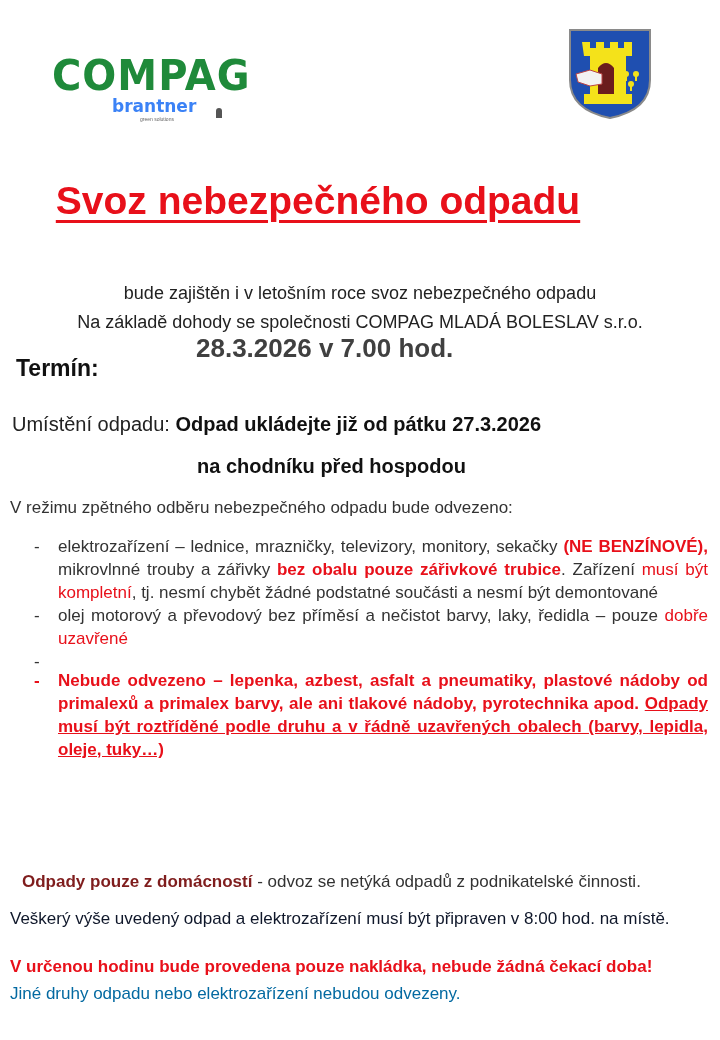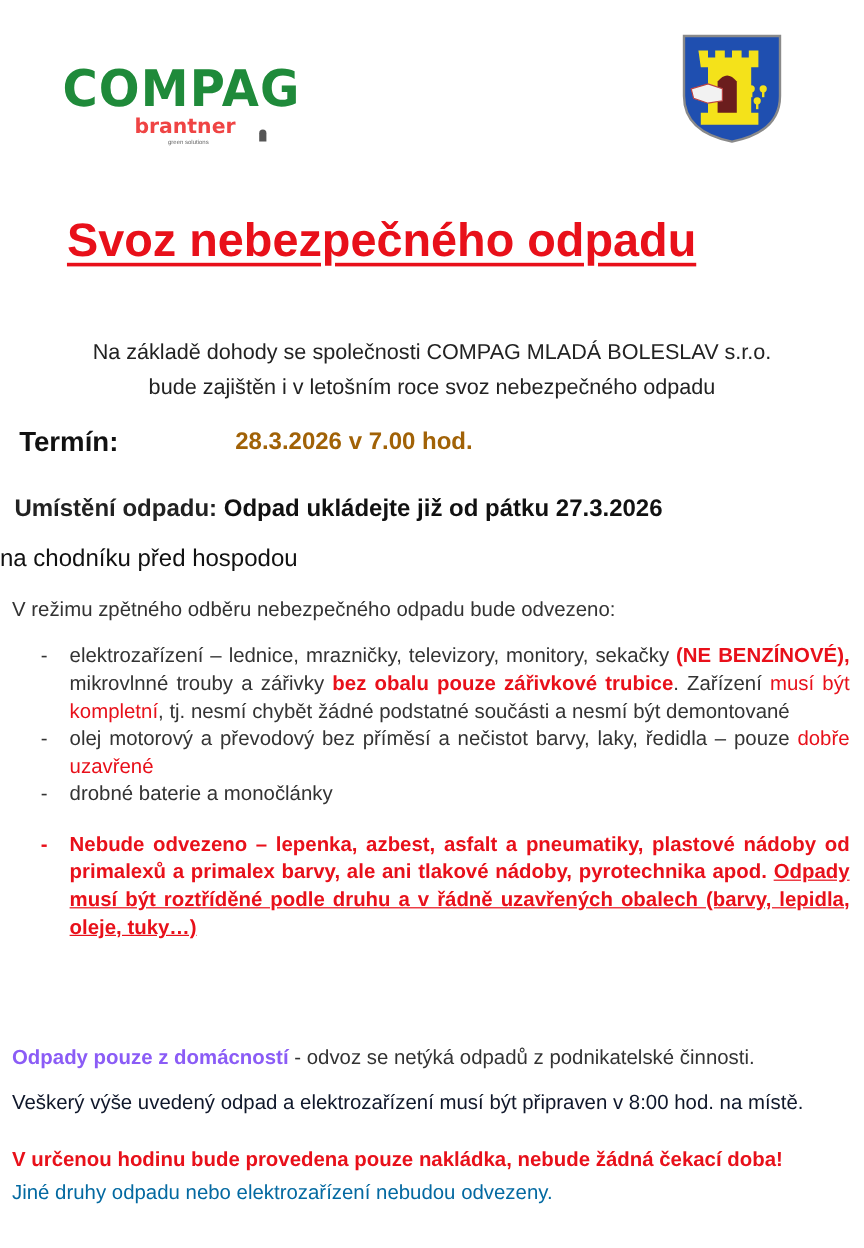--- a/index.html
+++ b/index.html
@@ -14,21 +14,21 @@
   .compag-logo { left: 52px; top: 52px; width: 180px; height: 80px; }
   .compag-word {
     position: absolute; left: 0; top: 0;
     font-family: "DejaVu Sans", sans-serif; font-weight: bold;
     font-size: 40px; letter-spacing: 1px; color: #1f8a3a;
     transform: scaleY(1.05); line-height: 46px;
   }
   .compag-sub {
     position: absolute; left: 60px; top: 44px;
     font-family: "DejaVu Sans", sans-serif; font-weight: bold;
-    font-size: 17px; color: #ef4444; line-height: 20px;
+    font-size: 17px; color: #3b82f6; line-height: 20px;
   }
   .compag-tag {
     position: absolute; left: 88px; top: 64px;
     font-size: 5px; color: #666; line-height: 6px;
   }
   .compag-mark {
     position: absolute; left: 164px; top: 56px; width: 6px; height: 10px;
     background: #555; border-radius: 3px 3px 0 0;
   }
   .crest { left: 568px; top: 28px; width: 84px; height: 92px; }
@@ -43,48 +43,48 @@
 
   .intro {
     left: 0; width: 720px; top: 279px; text-align: center;
     font-size: 18px; line-height: 29px; color: #222;
   }
 
   .term-label {
     left: 16px; top: 350px; font-weight: bold; font-size: 23px; color: #111; line-height: 36px;
   }
   .term-value {
-    left: 196px; top: 350px; font-weight: bold; font-size: 20px; color: #a16207; line-height: 36px;
+    left: 196px; top: 330px; font-weight: bold; font-size: 26px; color: #404040; line-height: 36px;
   }
 
   .place {
-    left: 12px; top: 410px; font-size: 20px; line-height: 28px; color: #222; font-weight: bold;
+    left: 12px; top: 410px; font-size: 20px; line-height: 28px; color: #222;
   }
   .place b { color: #111; }
   .place2 {
-    left: 0; width: 663px; top: 452px;
-    font-size: 20px; font-weight: normal; color: #111; line-height: 28px;
+    left: 0; width: 663px; text-align: center; top: 452px;
+    font-size: 20px; font-weight: bold; color: #111; line-height: 28px;
   }
 
   .lead {
     left: 10px; top: 496px; font-size: 17px; color: #333; line-height: 24px;
   }
 
   .list { left: 34px; width: 674px; top: 535px; font-size: 17px; color: #333; line-height: 23px; }
   .li { position: relative; padding-left: 24px; text-align: justify; }
   .li .dash { position: absolute; left: 0; top: 0; }
   .red { color: #e8101a; }
   .redb { color: #e8101a; font-weight: bold; }
   .u { text-decoration: underline; }
   .gap { height: 19px; }
 
   .households {
     left: 10px; top: 870px; font-size: 17px; color: #333; line-height: 24px;
   }
-  .households b { color: #8b5cf6; }
+  .households b { color: #7f1d1d; margin-left: 12px; }
   .ready {
     left: 10px; width: 690px; top: 907px; font-size: 17px; color: #0f172a; line-height: 23px;
   }
   .warn {
     left: 10px; top: 955px; font-size: 17px; font-weight: bold; color: #e8101a; line-height: 24px;
   }
   .other {
     left: 10px; top: 982px; font-size: 17px; color: #0369a1; line-height: 24px;
   }
 </style>
@@ -117,22 +117,22 @@
         <rect x="62" y="58" width="2" height="5"></rect>
     </g>
   </svg>
 </div>
 
 <div class="abs title">
   <span>Svoz nebezpečného odpadu</span>
 </div>
 
 <div class="abs intro">
+  <div>bude zajištěn i v letošním roce svoz nebezpečného odpadu</div>
   <div>Na základě dohody se společnosti COMPAG MLADÁ BOLESLAV s.r.o.</div>
-  <div>bude zajištěn i v letošním roce svoz nebezpečného odpadu</div>
 </div>
 
 <div class="abs term-label">Termín:</div>
 <div class="abs term-value">28.3.2026 v 7.00 hod.</div>
 
 <div class="abs place">
   <span>Umístění odpadu: </span><b>Odpad ukládejte již od pátku 27.3.2026</b>
 </div>
 <div class="abs place2">na chodníku před hospodou</div>
 
@@ -142,21 +142,20 @@
   <div class="li">
     <span class="dash">-</span>
     <span>elektrozařízení – lednice, mrazničky, televizory, monitory, sekačky </span><span class="redb">(NE BENZÍNOVÉ),</span><span> mikrovlnné trouby a zářivky </span><span class="redb">bez obalu pouze zářivkové trubice</span><span>. Zařízení </span><span class="red">musí být kompletní</span><span>, tj. nesmí chybět žádné podstatné součásti a nesmí být demontované</span>
   </div>
   <div class="li">
     <span class="dash">-</span>
     <span>olej motorový a převodový bez příměsí a nečistot barvy, laky, ředidla – pouze </span><span class="red">dobře uzavřené</span>
   </div>
   <div class="li">
     <span class="dash">-</span>
-    <span>drobné baterie a monočlánky</span>
   </div>
   <div class="gap"></div>
   <div class="li redb">
     <span class="dash">-</span>
     <span>Nebude odvezeno – lepenka, azbest, asfalt a pneumatiky, plastové nádoby od primalexů a primalex barvy, ale ani tlakové nádoby, pyrotechnika apod. </span><span class="u">Odpady musí být roztříděné podle druhu a v řádně uzavřených obalech (barvy, lepidla, oleje, tuky…)</span>
   </div>
 </div>
 
 <div class="abs households">
   <b>Odpady pouze z domácností</b><span> - odvoz se netýká odpadů z podnikatelské činnosti.</span>

